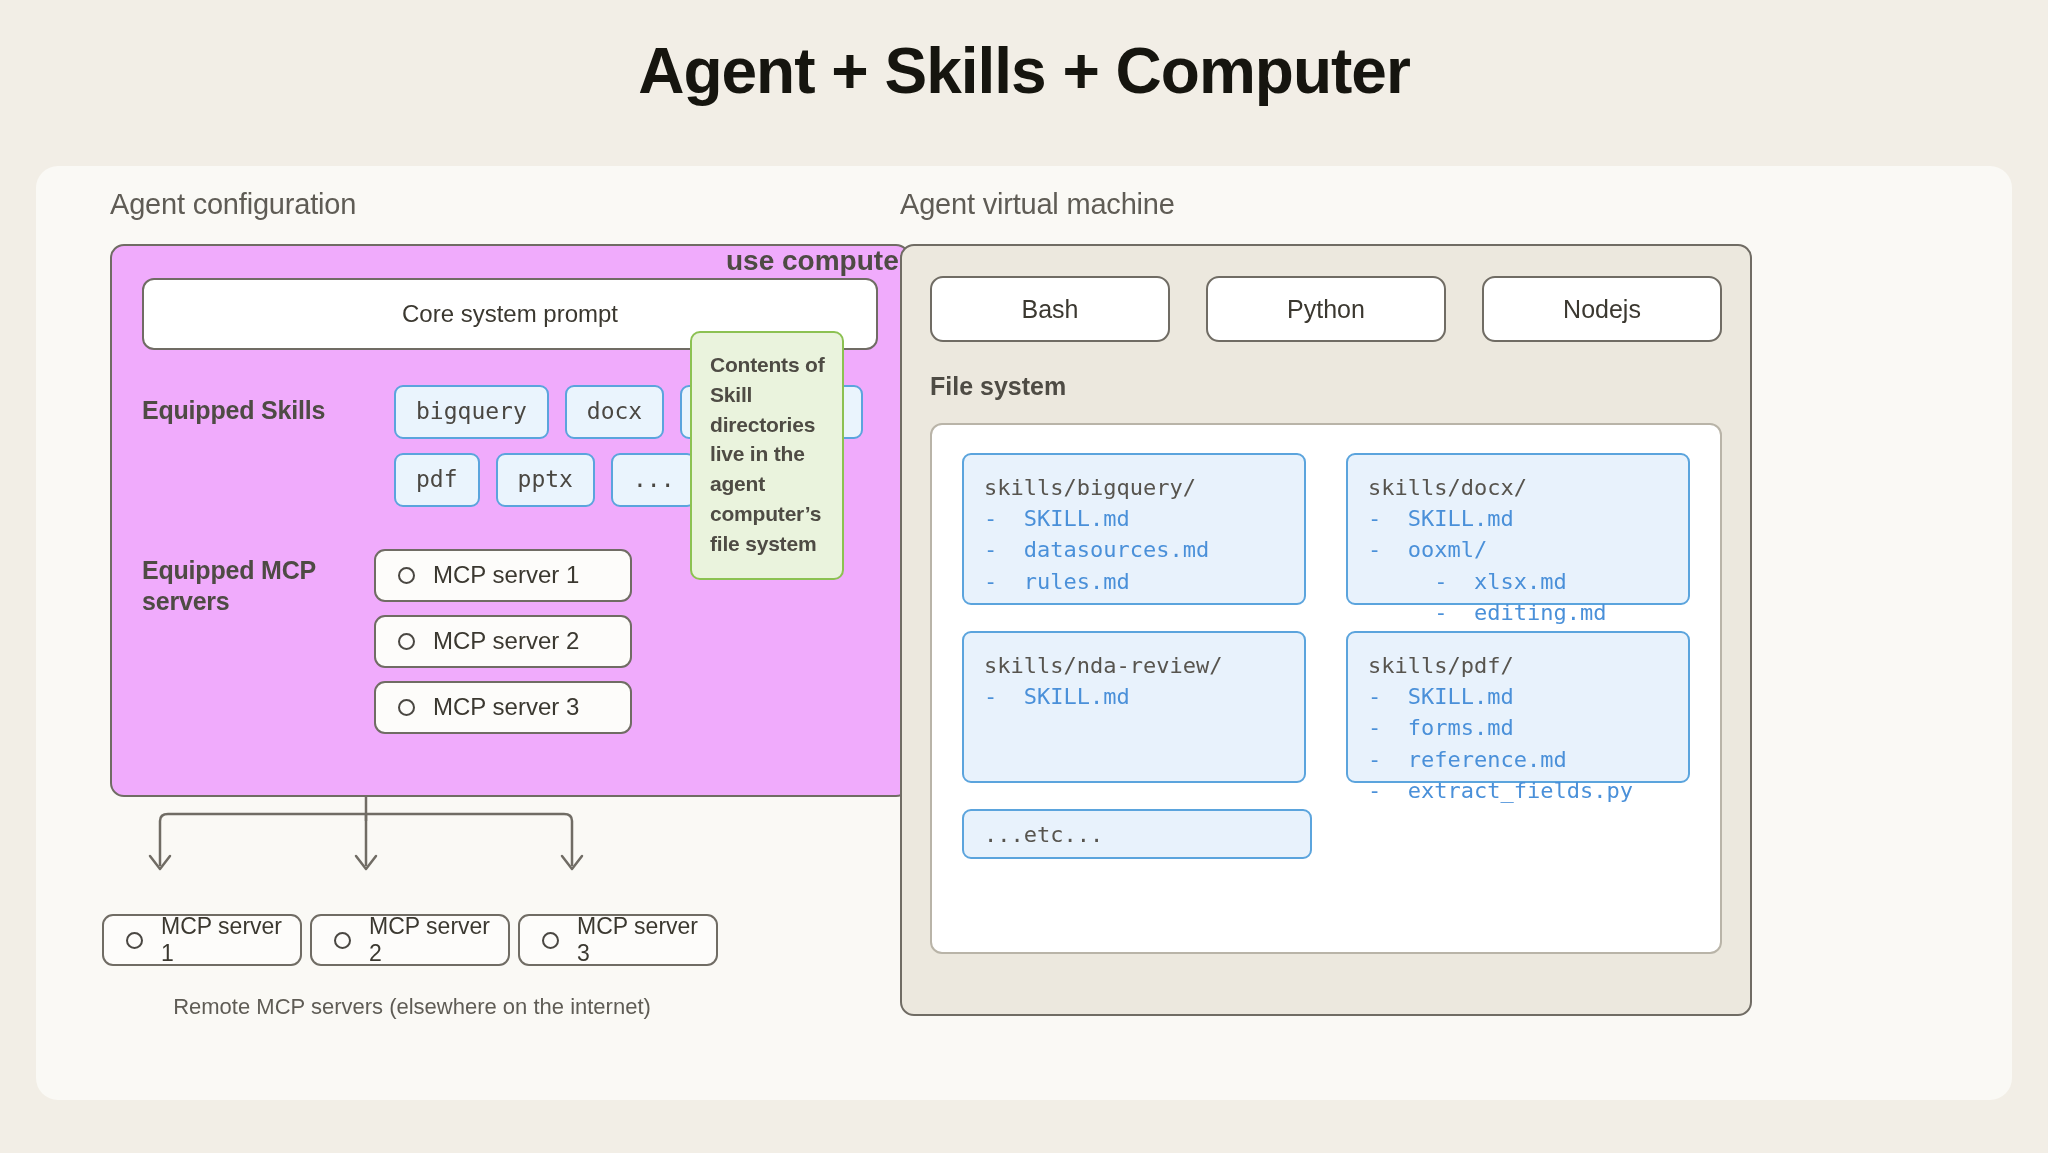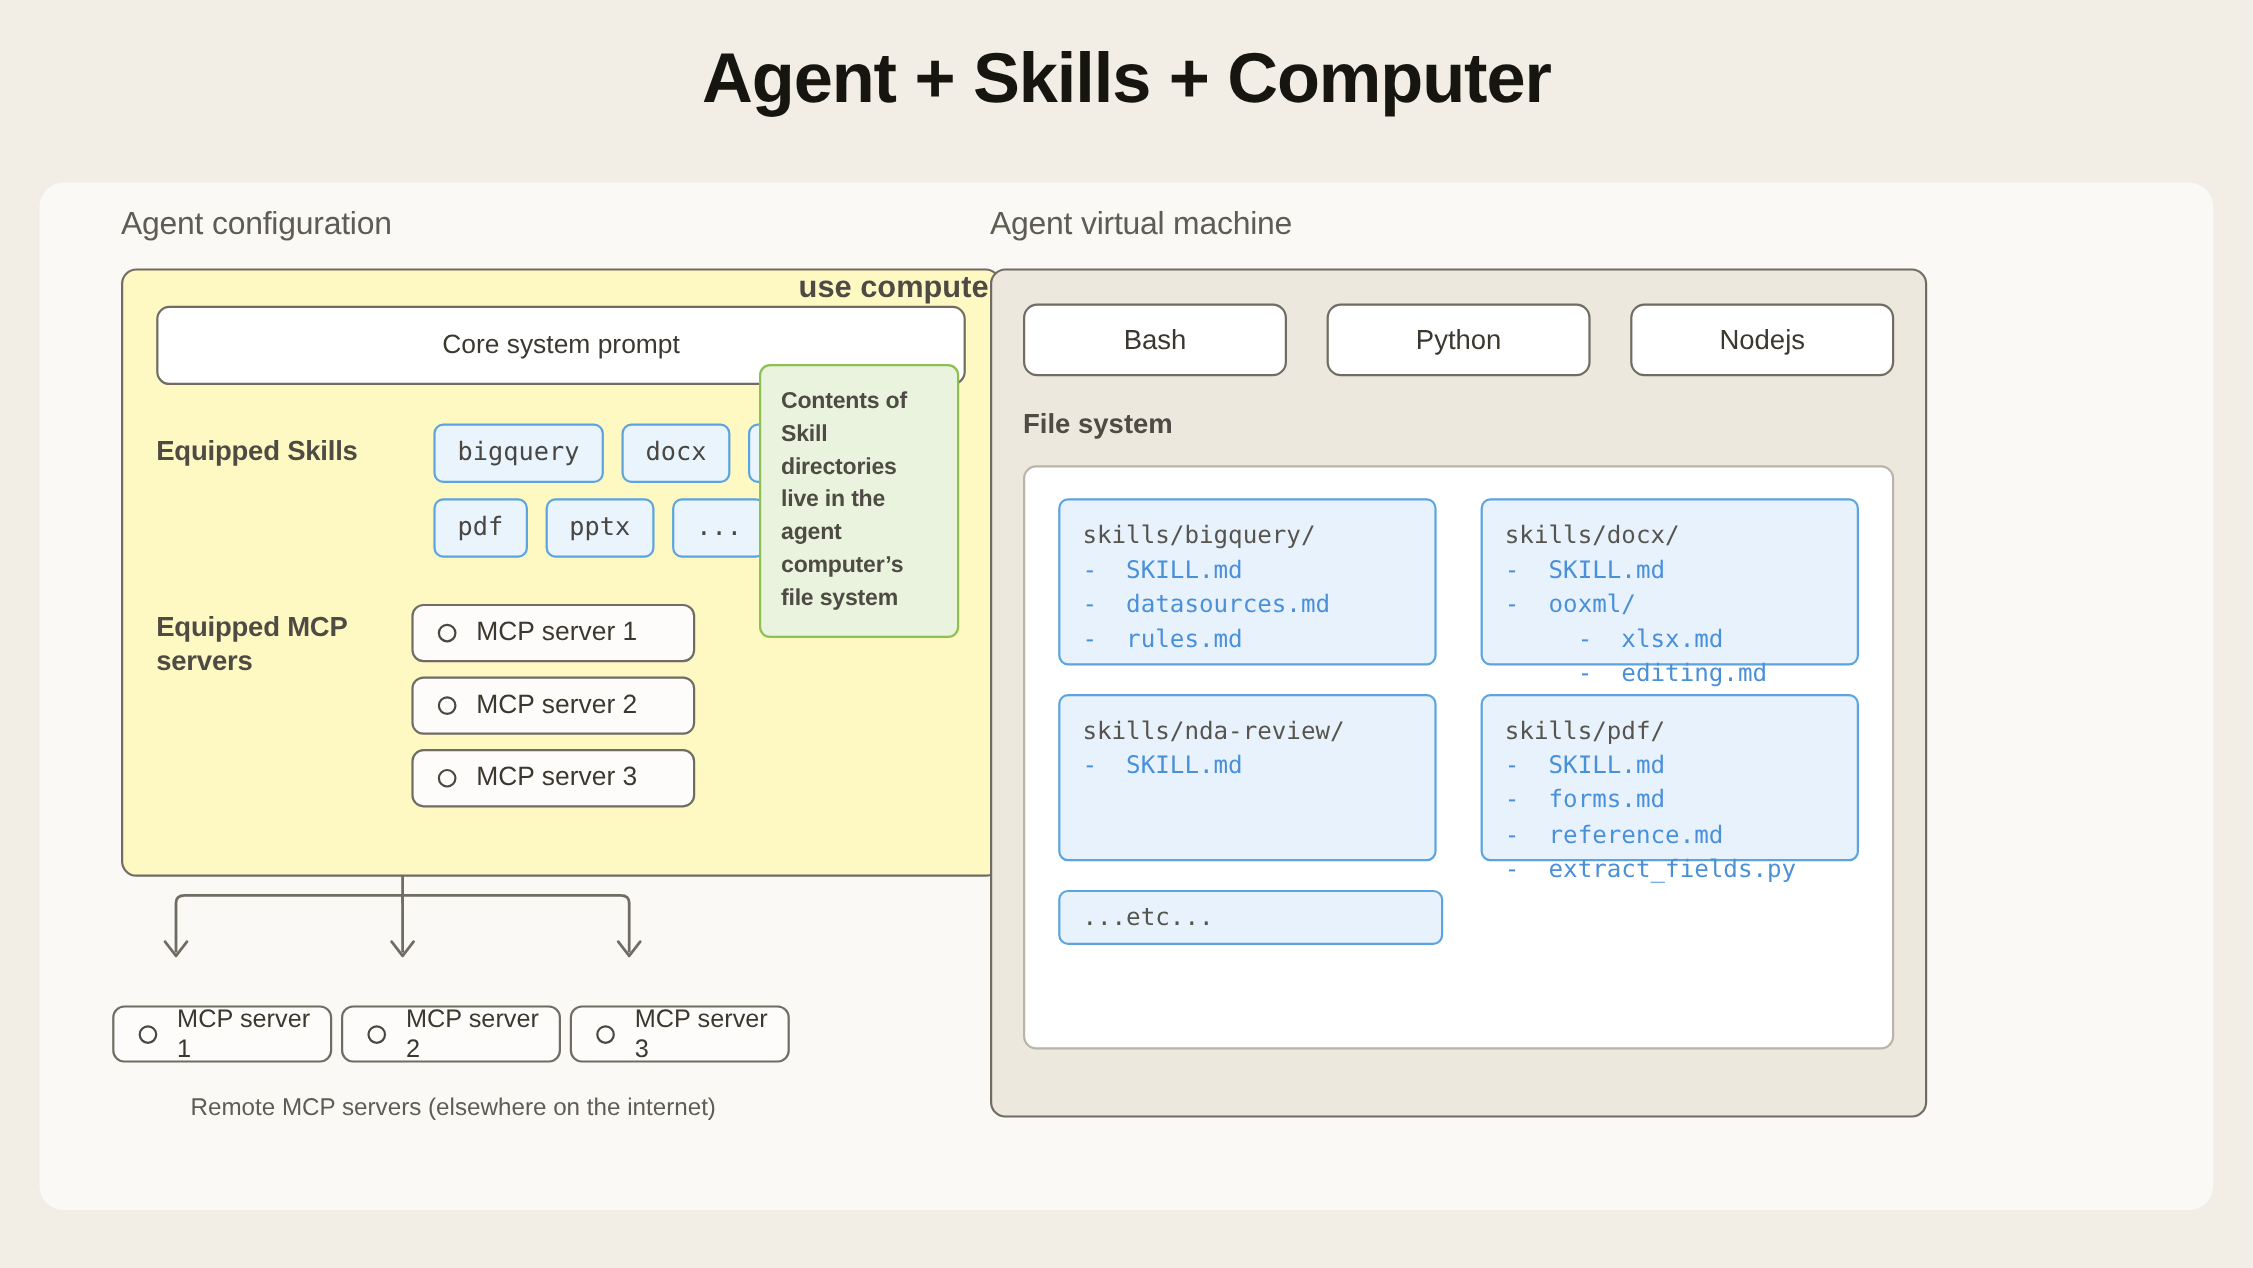--- a/index.html
+++ b/index.html
@@ -50,21 +50,21 @@
     top: 22px;
     width: 840px;
   }
   .left-col .panel-heading { margin-left: 36px; }
 
   .config-box {
     margin-top: 23px;
     margin-left: 36px;
     width: 800px;
     height: 553px;
-    background: #fef9c3;
+    background: #f0abfc;
     border: 2px solid #706c64;
     border-radius: 14px;
     padding: 32px 30px;
   }
 
   .core-prompt {
     height: 72px;
     background: #ffffff;
     border: 2px solid #706c64;
     border-radius: 12px;
@@ -179,21 +179,21 @@
     top: 79px;
     font-size: 28px;
     color: #4e4b44;
     font-weight: 700;
   }
 
   .callout {
     position: absolute;
     left: 654px;
     top: 165px;
-    width: 182px;
+    width: 154px;
     background: #eaf3dd;
     border: 2px solid #8cc152;
     border-radius: 10px;
     padding: 17px 16px 19px 18px;
     font-size: 21px;
     font-weight: bold;
     line-height: 1.42;
     color: #4e4b44;
     letter-spacing: -0.2px;
   }

